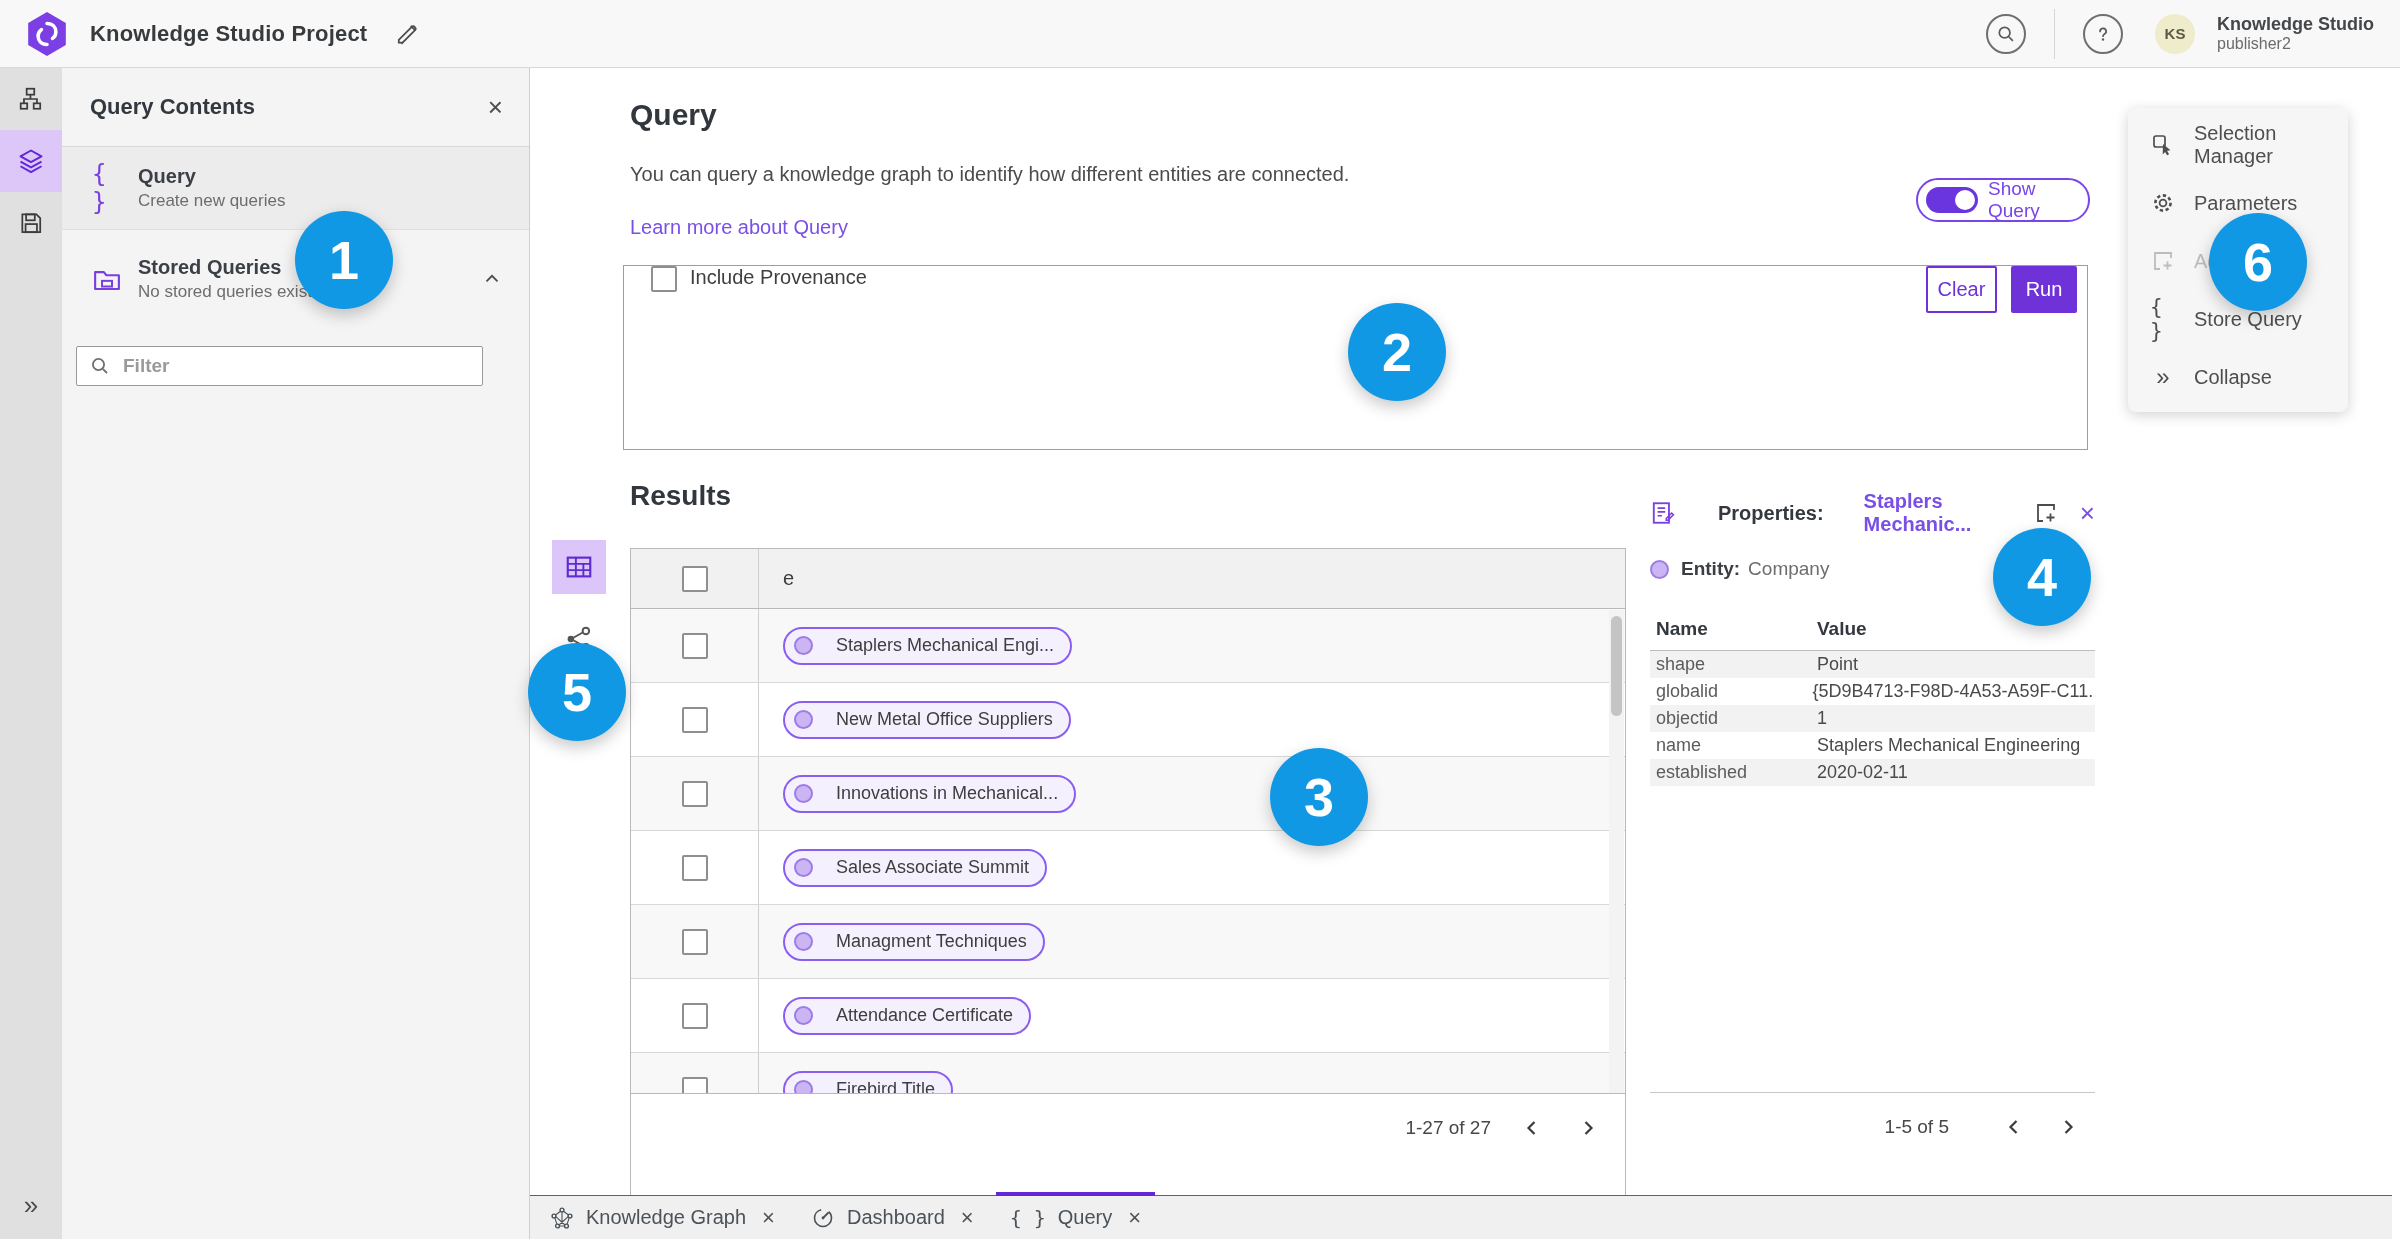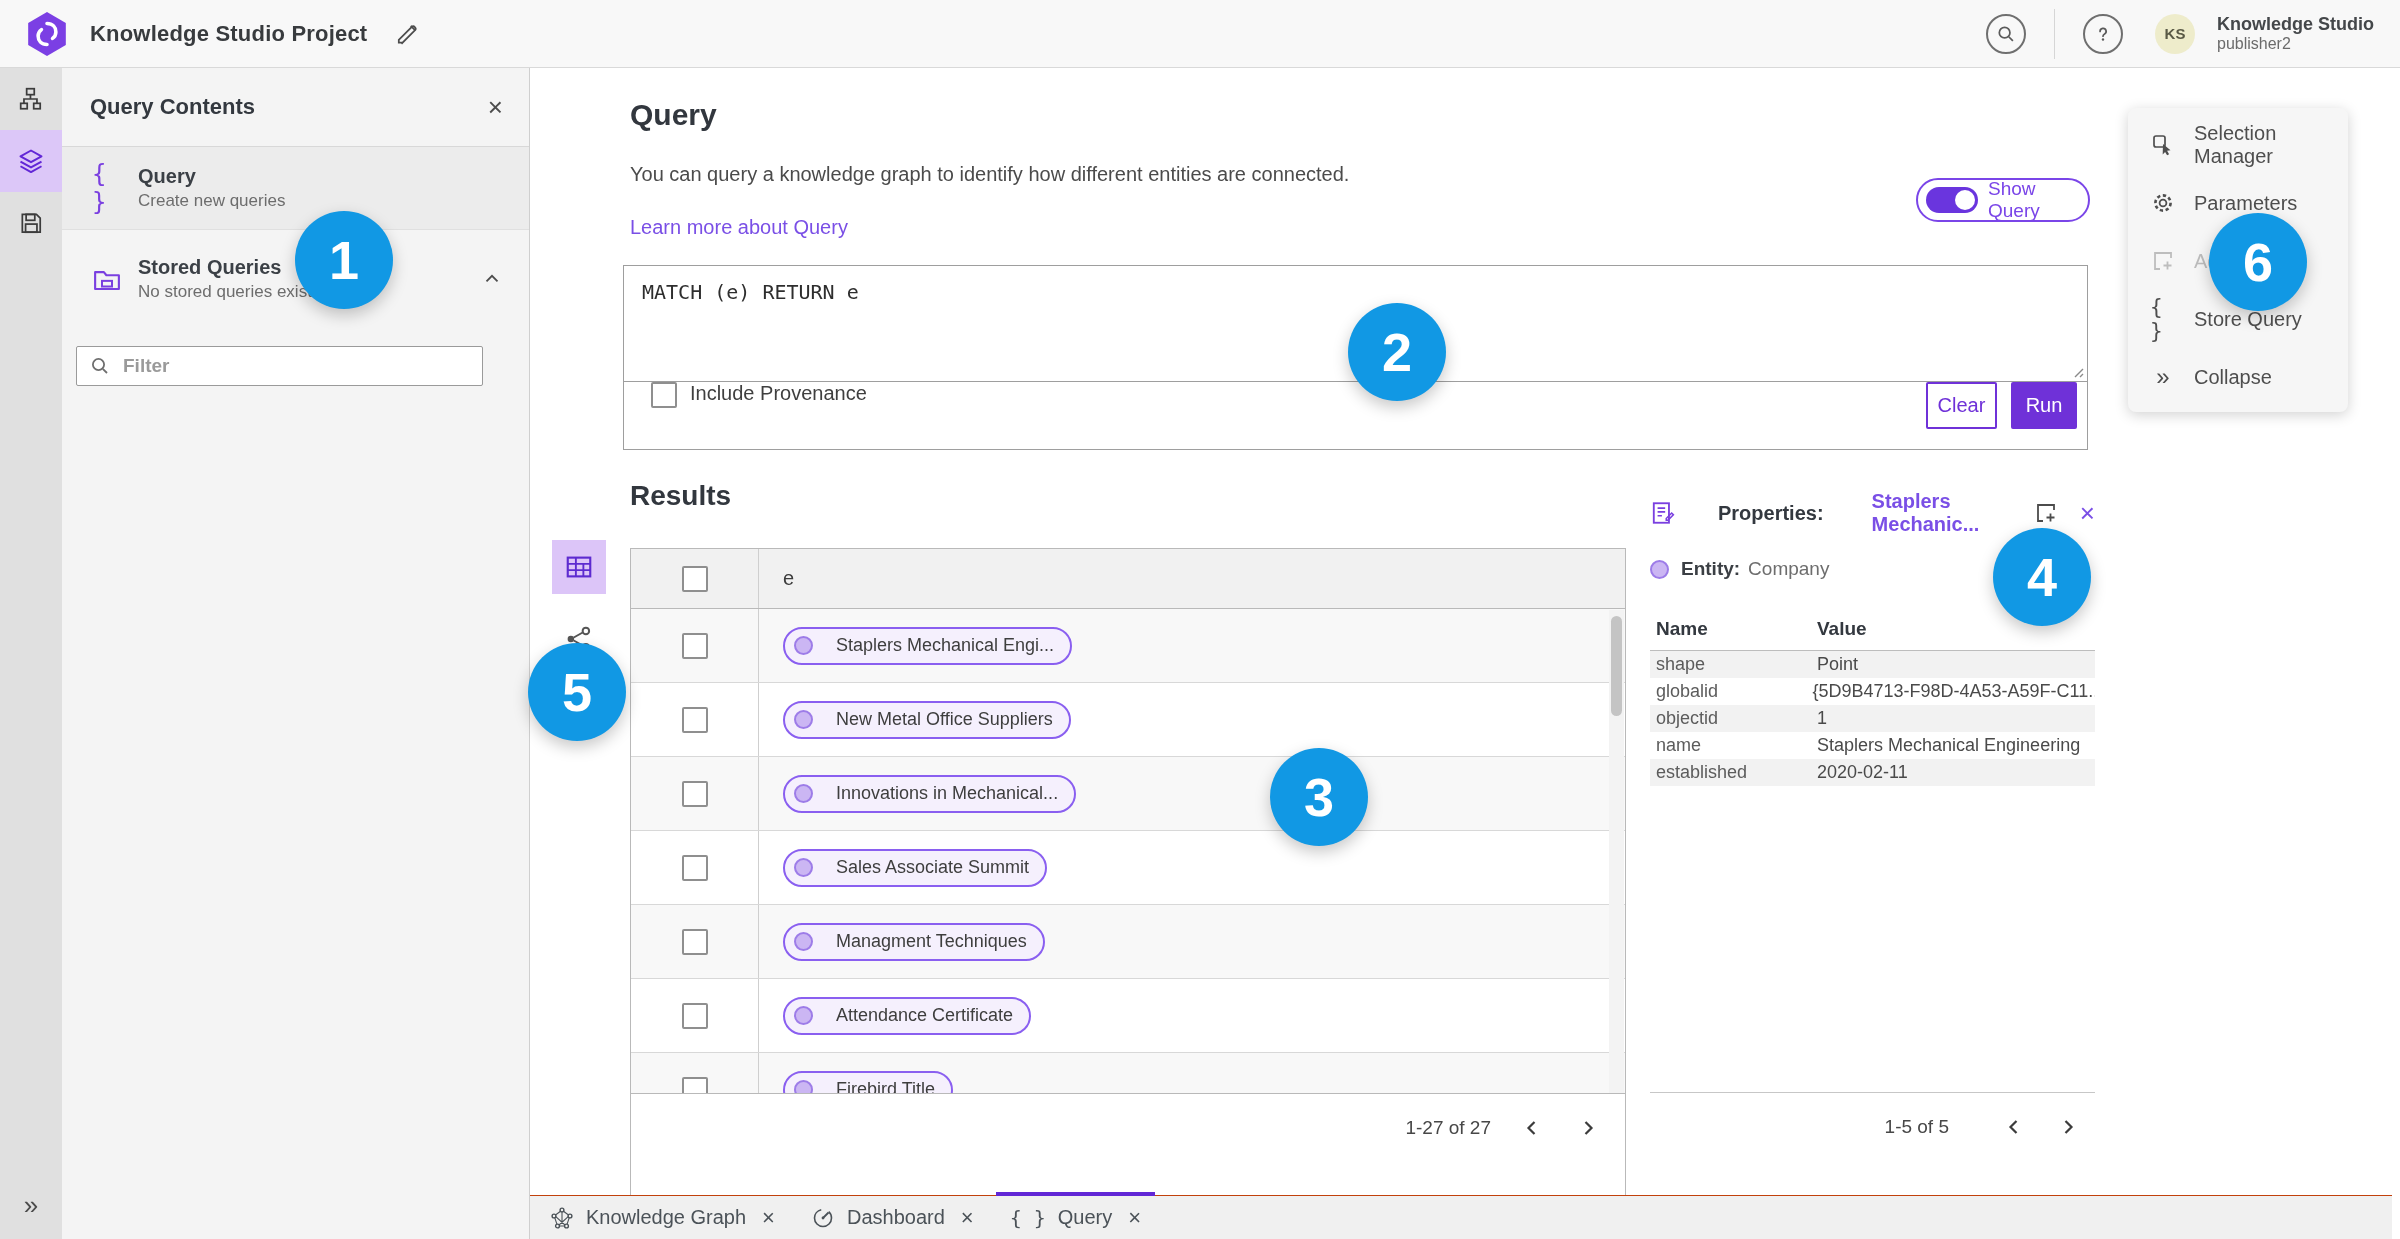--- a/index.html
+++ b/index.html
@@ -103,21 +103,21 @@
   .pg-btn { background:none; border:none; cursor:pointer; display:flex; align-items:center; justify-content:center;
             width:34px; height:34px; color:#3c3c3c; }
   .rt-pagination .pg-text { margin-right:24px; }
   .rt-pagination .pg-btn + .pg-btn { margin-left:22px; }
 
   
   .props { position:absolute; left:1120px; top:422px; width:445px; height:670px; }
   .props-header { display:flex; align-items:center;gap:32px; }
   .props-doc-icon { color:#7a3fe0; width:26px; flex:0 0 26px; }
   .props-title { margin-left:10px; font-size:20px; font-weight:700; color:#33383f; }
-  .props-entity-link { margin-left:16px; font-size:20px; font-weight:700; color:#7a4fe6; cursor:pointer; }
+  .props-entity-link { margin-left:8px; font-size:20px; font-weight:700; color:#7a4fe6; cursor:pointer; }
   .props-actions { margin-left:auto; display:flex; align-items:center; gap:22px; }
   .props-add { color:#4c4c4c; cursor:pointer; }
   .props-close { font-size:26px; color:#7a4fe6; cursor:pointer; line-height:1; }
   .entity-row { display:flex; align-items:center; margin-top:22px; }
   .entity-dot { width:19px; height:19px; border-radius:50%; background:#cbb6f3; border:2px solid #9d7ce8; flex:0 0 19px; }
   .entity-label { margin-left:12px; font-size:19px; font-weight:700; color:#3b3f44; }
   .entity-type { margin-left:8px; font-size:19px; color:#6d6d6d; }
   .props-table { margin-top:38px; }
   .props-cols { display:flex; padding-bottom:10px; border-bottom:1px solid #bdbdbd; }
   .props-col-name { width:167px; font-size:19px; font-weight:700; color:#33383f; padding-left:6px; }
@@ -278,28 +278,20 @@
     <a class="q-link">Learn more about Query</a>
 
     <div class="show-query">
       <span class="toggle-track">
           <span class="toggle-knob"></span>
         </span>
       <span class="show-query-label">Show Query</span>
     </div>
 
     <div class="editor">
-      <div class="editor-top">
-        <textarea class="query-textarea" spellcheck="false" style="">MATCH (e) RETURN e</textarea>
-        <span class="resize-handle">
-          <svg viewBox="0 0 14 14" width="14" height="14">
-              <path d="M13 5 L5 13 M13 10 L10 13" stroke="#8a8a8a" stroke-width="1.4"></path>
-            </svg>
-        </span>
-      </div>
       <div class="editor-bottom">
         <input type="checkbox" class="cb" style="">
         <span class="prov-label">Include Provenance</span>
         <div class="editor-buttons">
           <button class="btn btn-clear">Clear</button>
           <button class="btn btn-run">Run</button>
         </div>
       </div>
     </div>
 

